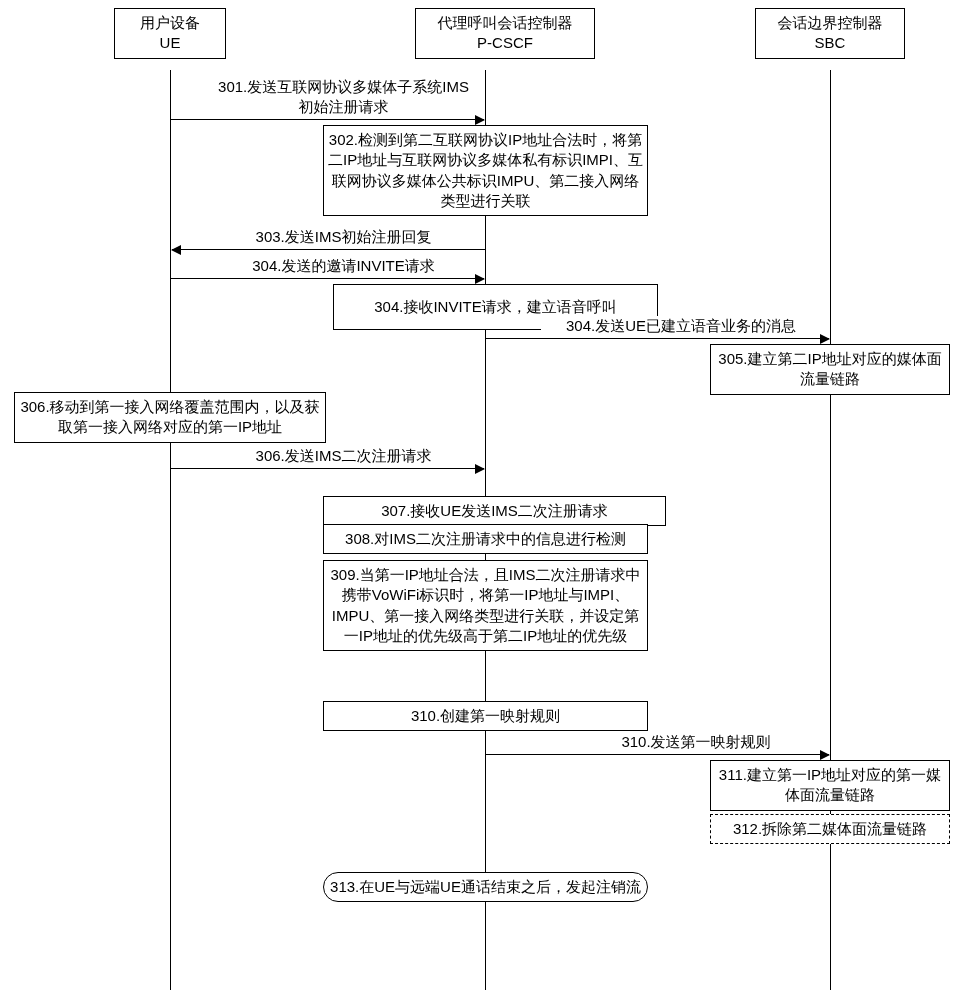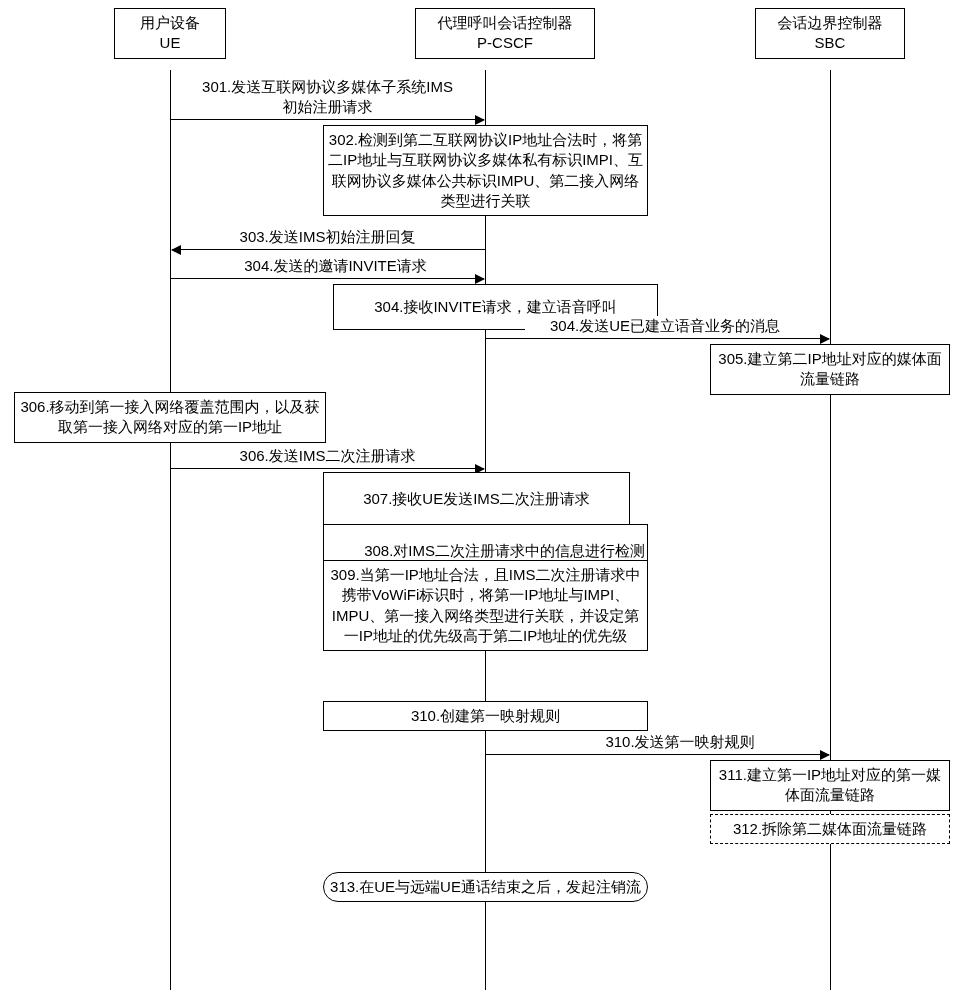--- a/index.html
+++ b/index.html
@@ -53,20 +53,21 @@
     left: -1px;
     top: -5.5px;
     border-right: 10px solid #000;
   }
   .msg-label {
     position: absolute;
     text-align: center;
     line-height: 1.3;
     font-size: 15px;
     background: #fff;
+    margin-left: 16px;
   }
   .note-box {
     position: absolute;
     border: 1.5px solid #000;
     background: #fff;
     text-align: center;
     padding: 4px 4px;
     line-height: 1.35;
     font-size: 15px;
     box-sizing: border-box;
@@ -98,38 +99,38 @@
   <div class="lifeline" style="left:830px;height:920px;"></div>
 
   <div class="msg-label" style="left:200px;width:255px;top:77px;">301.发送互联网协议多媒体子系统IMS初始注册请求</div>
   <div class="arrow right" style="left:171px;width:313px;top:119px;"></div>
 
   <div class="note-box" style="left:323px;width:325px;top:125px;">302.检测到第二互联网协议IP地址合法时，将第二IP地址与互联网协议多媒体私有标识IMPI、互联网协议多媒体公共标识IMPU、第二接入网络类型进行关联</div>
 
   <div class="msg-label" style="left:200px;width:255px;top:227px;text-align:center;">303.发送IMS初始注册回复</div>
   <div class="arrow left" style="left:172px;width:313px;top:249px;"></div>
 
-  <div class="msg-label" style="left:208px;width:255px;top:256px;">304.发送的邀请INVITE请求</div>
+  <div class="msg-label" style="left:200px;width:255px;top:256px;">304.发送的邀请INVITE请求</div>
   <div class="arrow right" style="left:171px;width:313px;top:278px;"></div>
 
   <div class="note-box" style="left:333px;width:325px;top:284px;padding:12px 2px;">304.接收INVITE请求，建立语音呼叫</div>
 
   <div class="msg-label" style="left:525px;width:280px;top:316px;">304.发送UE已建立语音业务的消息</div>
   <div class="arrow right" style="left:486px;width:343px;top:338px;"></div>
 
   <div class="note-box" style="left:710px;width:240px;top:344px;">305.建立第二IP地址对应的媒体面流量链路</div>
 
   <div class="note-box" style="left:14px;width:312px;top:392px;">306.移动到第一接入网络覆盖范围内，以及获取第一接入网络对应的第一IP地址</div>
 
   <div class="msg-label" style="left:200px;width:255px;top:446px;">306.发送IMS二次注册请求</div>
   <div class="arrow right" style="left:171px;width:313px;top:468px;"></div>
 
-  <div class="note-box" style="left:323px;width:307px;top:472px;padding:16px 2px;">307.接收UE发送IMS二次注册请求</div>
+  <div class="note-box" style="left:323px;width:343px;top:496px;padding:4px 2px;">307.接收UE发送IMS二次注册请求</div>
 
-  <div class="note-box" style="left:323px;width:325px;top:524px;padding:16px 2px;text-align:right;">308.对IMS二次注册请求中的信息进行检测</div>
+  <div class="note-box" style="left:323px;width:325px;top:524px;padding:4px 2px;">308.对IMS二次注册请求中的信息进行检测</div>
 
   <div class="note-box" style="left:323px;width:325px;top:560px;">309.当第一IP地址合法，且IMS二次注册请求中携带VoWiFi标识时，将第一IP地址与IMPI、IMPU、第一接入网络类型进行关联，并设定第一IP地址的优先级高于第二IP地址的优先级</div>
 
   <div class="note-box" style="left:323px;width:325px;top:701px;padding:4px 8px;">310.创建第一映射规则</div>
 
   <div class="msg-label" style="left:555px;width:250px;top:732px;">310.发送第一映射规则</div>
   <div class="arrow right" style="left:486px;width:343px;top:754px;"></div>
 
   <div class="note-box" style="left:710px;width:240px;top:760px;">311.建立第一IP地址对应的第一媒体面流量链路</div>
 

